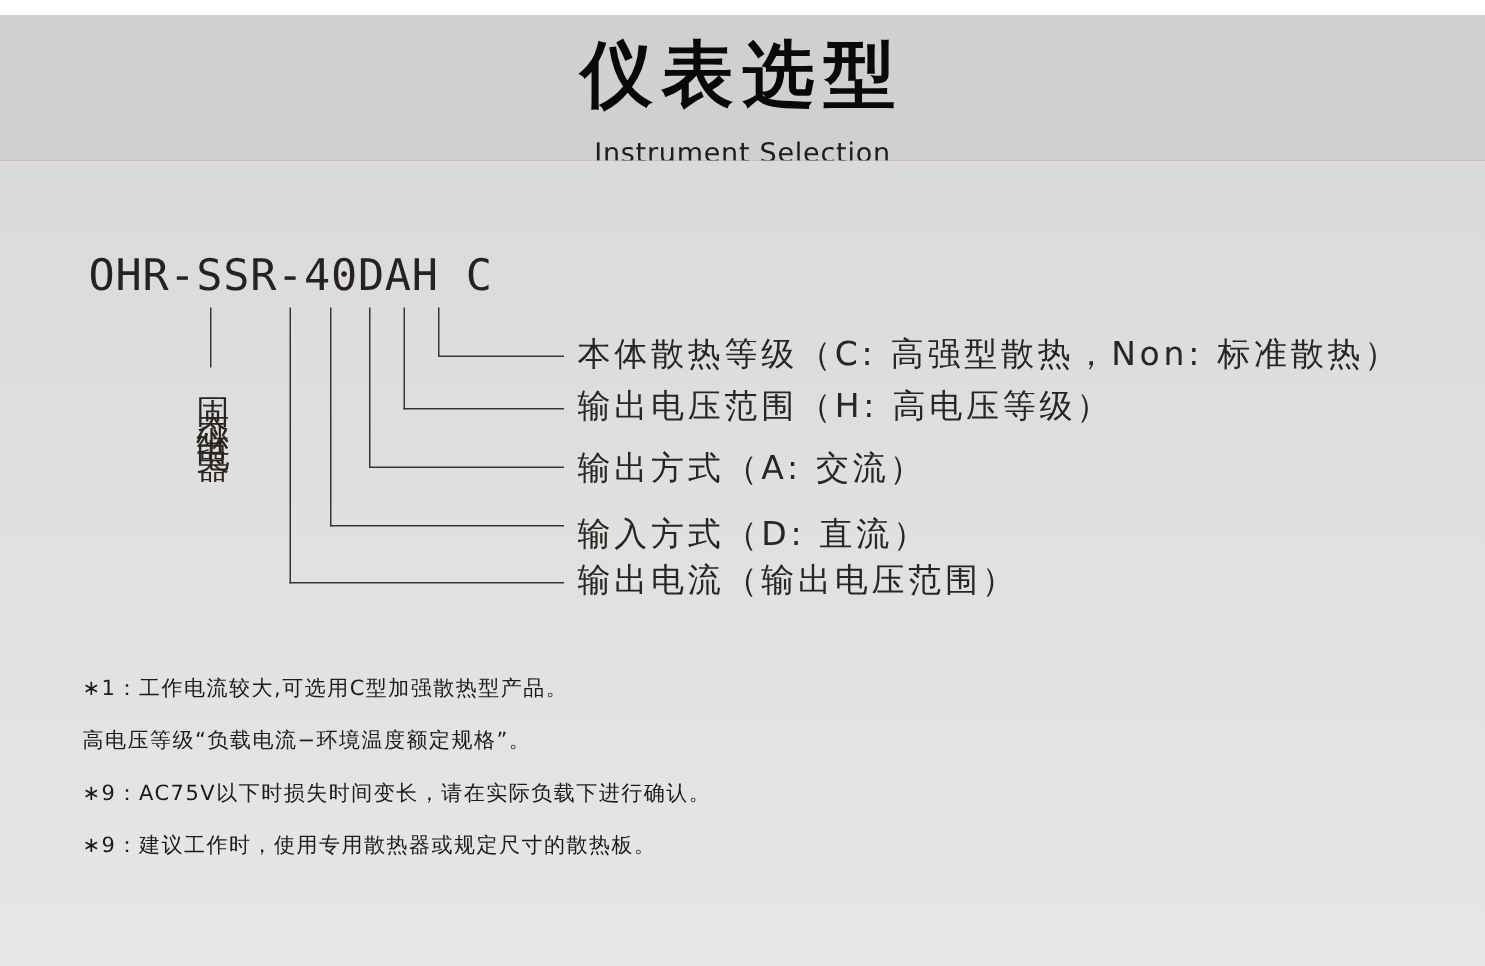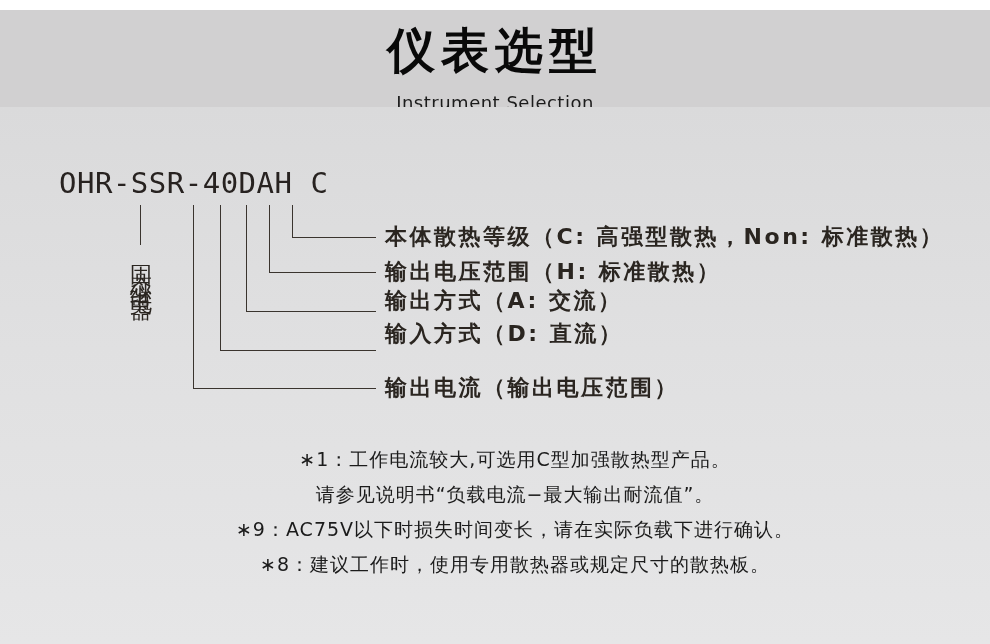--- a/index.html
+++ b/index.html
@@ -9,24 +9,24 @@
   .header-band{position:absolute;left:0;top:10px;width:990px;height:97px;background:#d1d0d1;text-align:center;}
   .title-cn{margin:0;padding-top:14px;font-size:48px;line-height:52px;font-weight:700;letter-spacing:6px;color:#090909;font-family:"DejaVu Sans",sans-serif;}
   .title-en{margin:16px;font-size:18px;line-height:22px;font-weight:400;letter-spacing:0.5px;color:#1c1c1c;}
   .content{position:absolute;left:0;top:107px;width:990px;height:537px;background:linear-gradient(to bottom,#dadadb 0%,#e0e0e1 45%,#e6e6e7 100%);}
   
   .model-code{position:absolute;left:59px;top:166px;font-family:"DejaVu Sans Mono",monospace;font-size:29px;line-height:34px;font-weight:400;color:#272220;letter-spacing:0.5px;white-space:pre;}
   .vertical-label{position:absolute;left:126px;top:247px;writing-mode:vertical-rl;text-orientation:upright;font-size:22px;letter-spacing:9px;color:#2a2520;font-weight:500;}
   .connector{position:absolute;border-color:#3a342e;border-style:solid;border-width:0;}
   .connector.l-shape{border-left-width:1.5px;border-bottom-width:1.5px;}
   .connector.v-only{border-left-width:1.5px;}
-  .branch-label{position:absolute;left:385px;font-size:22px;line-height:26px;color:#2a2520;letter-spacing:2.5px;white-space:nowrap;font-weight:700;text-align:center;}
+  .branch-label{position:absolute;left:385px;font-size:22px;line-height:26px;color:#2a2520;letter-spacing:2.5px;white-space:nowrap;font-weight:400;text-align:center;}
   
   .notes{position:absolute;left:55px;top:442px;width:920px;color:#1b1b1b;}
-  .note-line{height:35px;line-height:35px;font-size:19px;letter-spacing:1px;white-space:nowrap;text-align:center;}
+  .note-line{height:35px;line-height:35px;font-size:14px;letter-spacing:1px;white-space:nowrap;}
 </style>
 </head>
 <body>
 
 <div class="page">
 
   <div class="top-strip"></div>
 
   <div class="header-band">
     <h1 class="title-cn">仪表选型</h1>
@@ -40,25 +40,25 @@
   <div class="vertical-label">固态继电器</div>
 
   <div class="connector v-only" style="left:140px;top:205px;width:0;height:40px;"></div>
   <div class="connector l-shape" style="left:292px;top:205px;width:83px;height:32px;"></div>
   <div class="connector l-shape" style="left:269px;top:205px;width:106px;height:67px;"></div>
   <div class="connector l-shape" style="left:246px;top:205px;width:129px;height:106px;"></div>
   <div class="connector l-shape" style="left:220px;top:205px;width:155px;height:145px;"></div>
   <div class="connector l-shape" style="left:193px;top:205px;width:182px;height:183px;"></div>
 
   <div class="branch-label" style="top:224px;">本体散热等级（C: 高强型散热，Non: 标准散热）</div>
-  <div class="branch-label" style="top:259px;">输出电压范围（H: 标准散热）</div>
-  <div class="branch-label" style="top:288px;">输出方式（A: 交流）</div>
-  <div class="branch-label" style="top:321px;">输入方式（D: 直流）</div>
+  <div class="branch-label" style="top:259px;">输出电压范围（H: 高电压等级）</div>
+  <div class="branch-label" style="top:300px;">输出方式（A: 交流）</div>
+  <div class="branch-label" style="top:344px;">输入方式（D: 直流）</div>
   <div class="branch-label" style="top:375px;">输出电流（输出电压范围）</div>
 
   <div class="notes">
     <div class="note-line">∗1：工作电流较大,可选用C型加强散热型产品。</div>
-    <div class="note-line">请参见说明书“负载电流−最大输出耐流值”。</div>
+    <div class="note-line">高电压等级“负载电流−环境温度额定规格”。</div>
     <div class="note-line">∗9：AC75V以下时损失时间变长，请在实际负载下进行确认。</div>
-    <div class="note-line">∗8：建议工作时，使用专用散热器或规定尺寸的散热板。</div>
+    <div class="note-line">∗9：建议工作时，使用专用散热器或规定尺寸的散热板。</div>
   </div>
 
 </div>
 
 </body></html>

